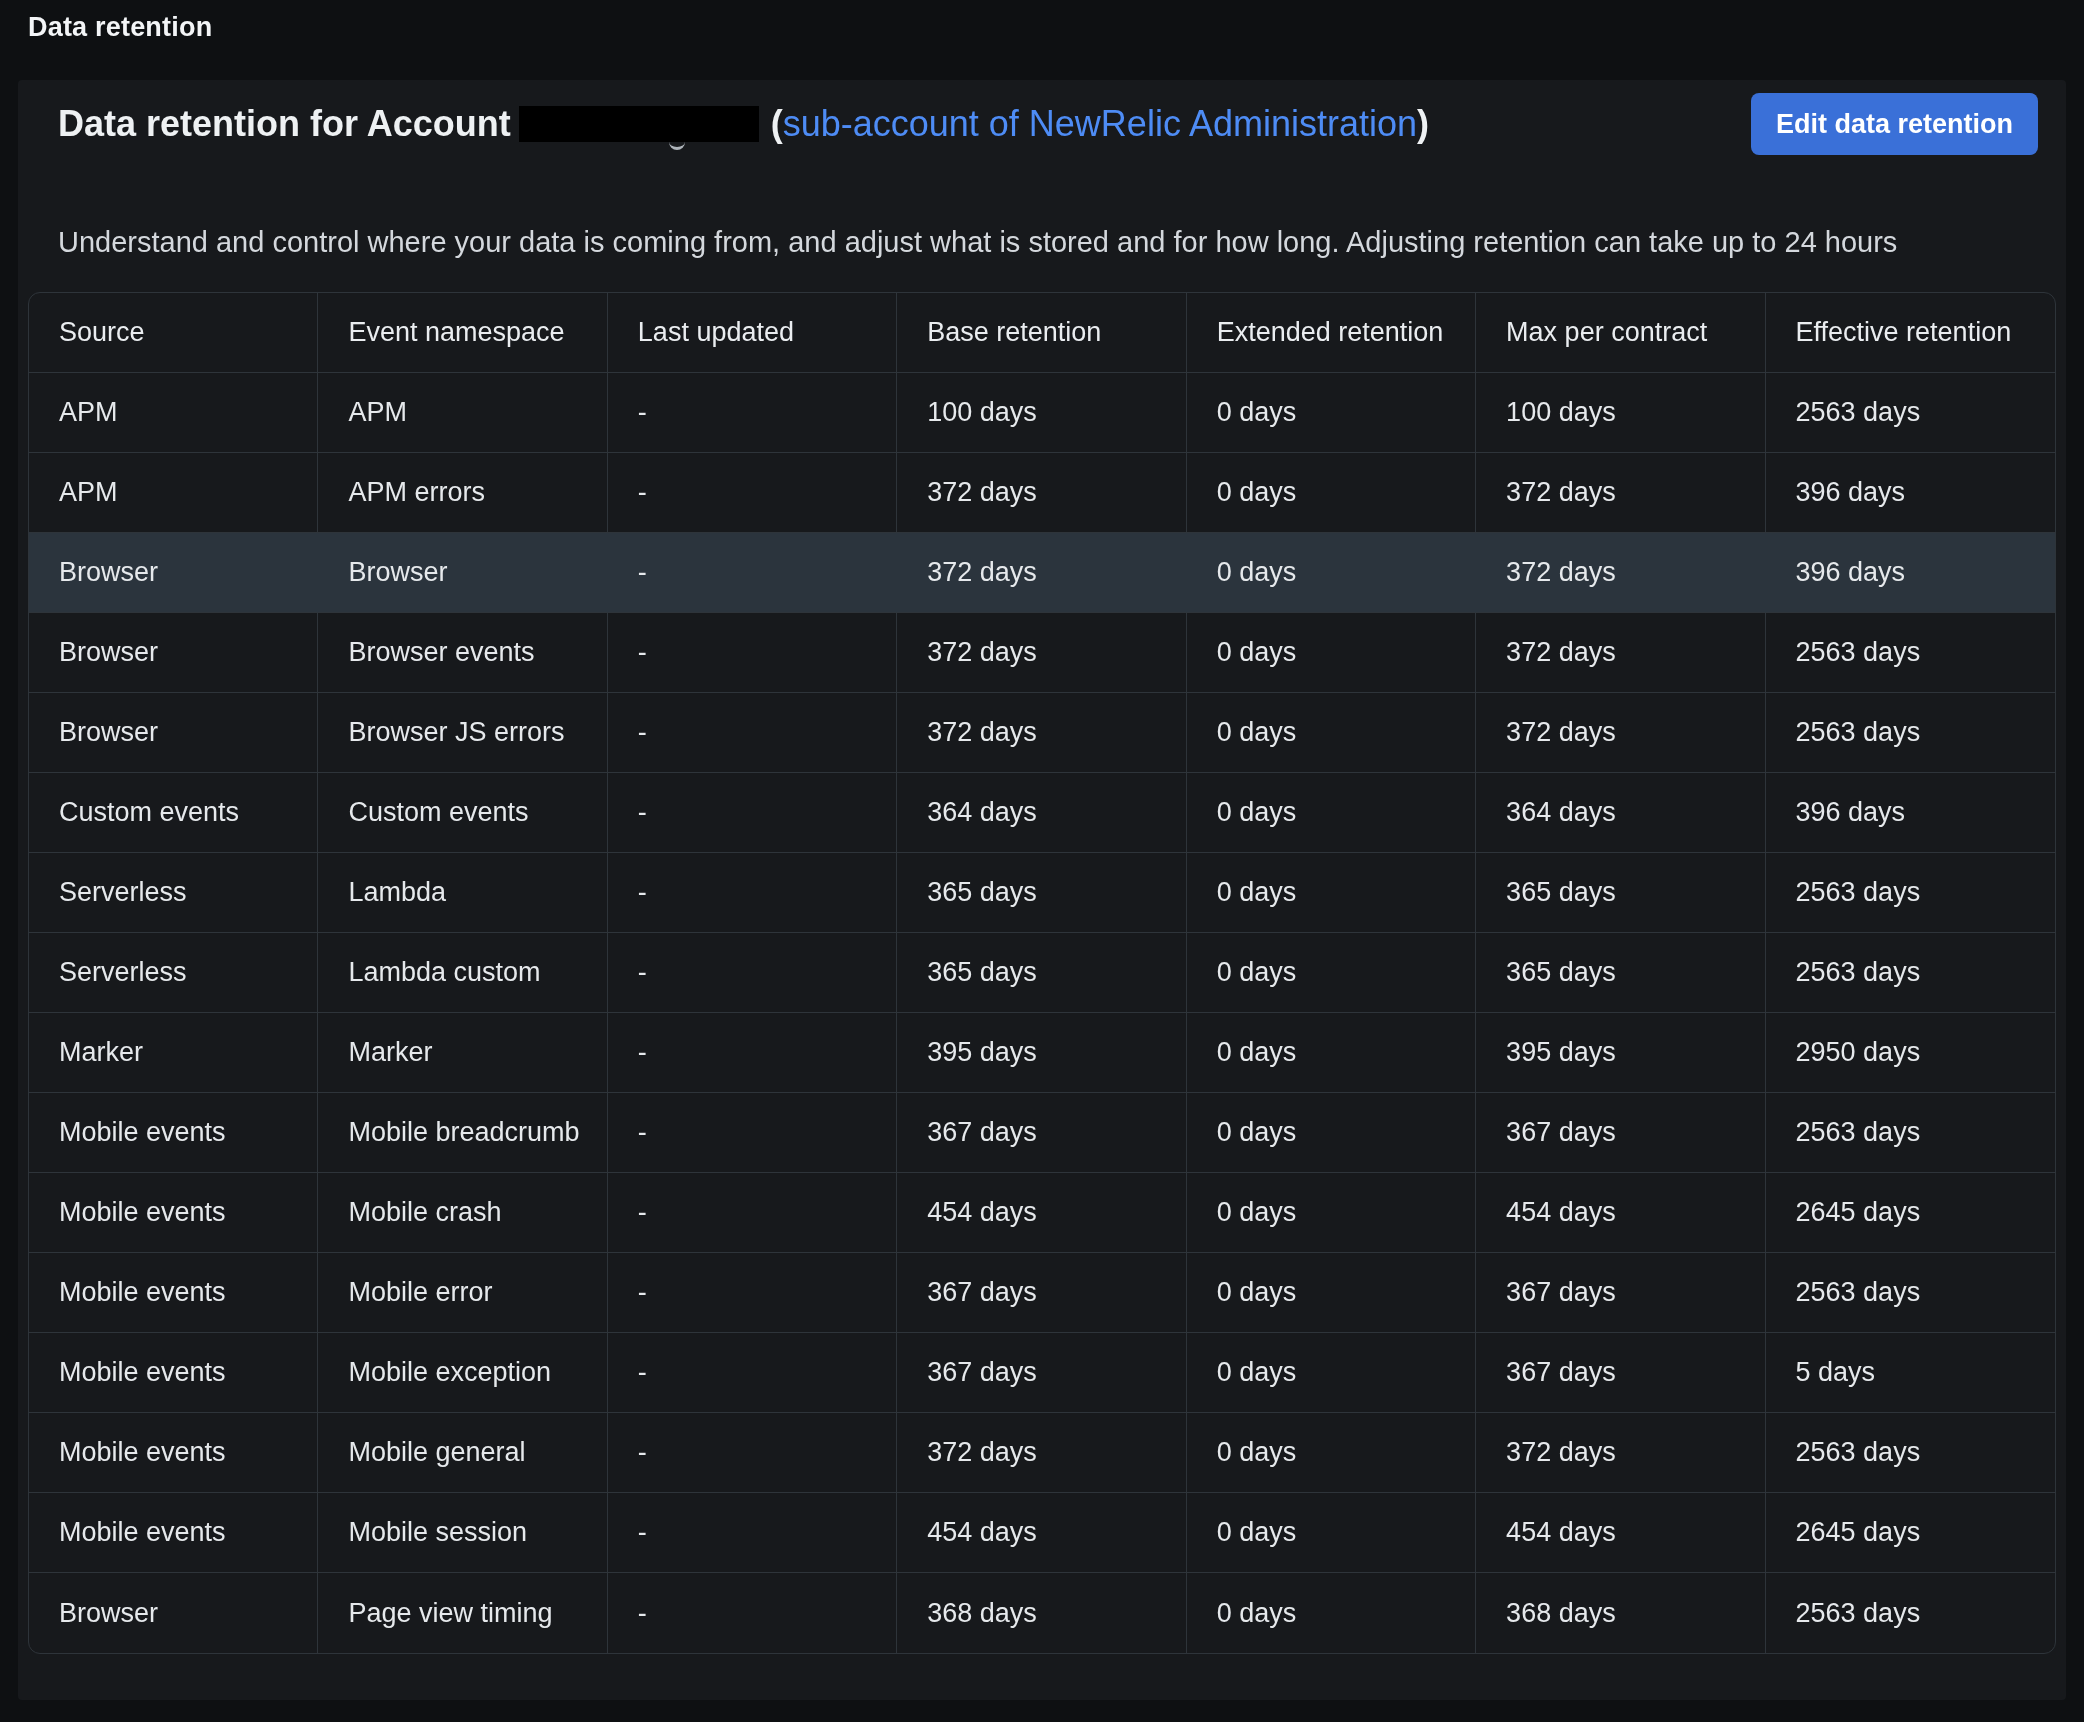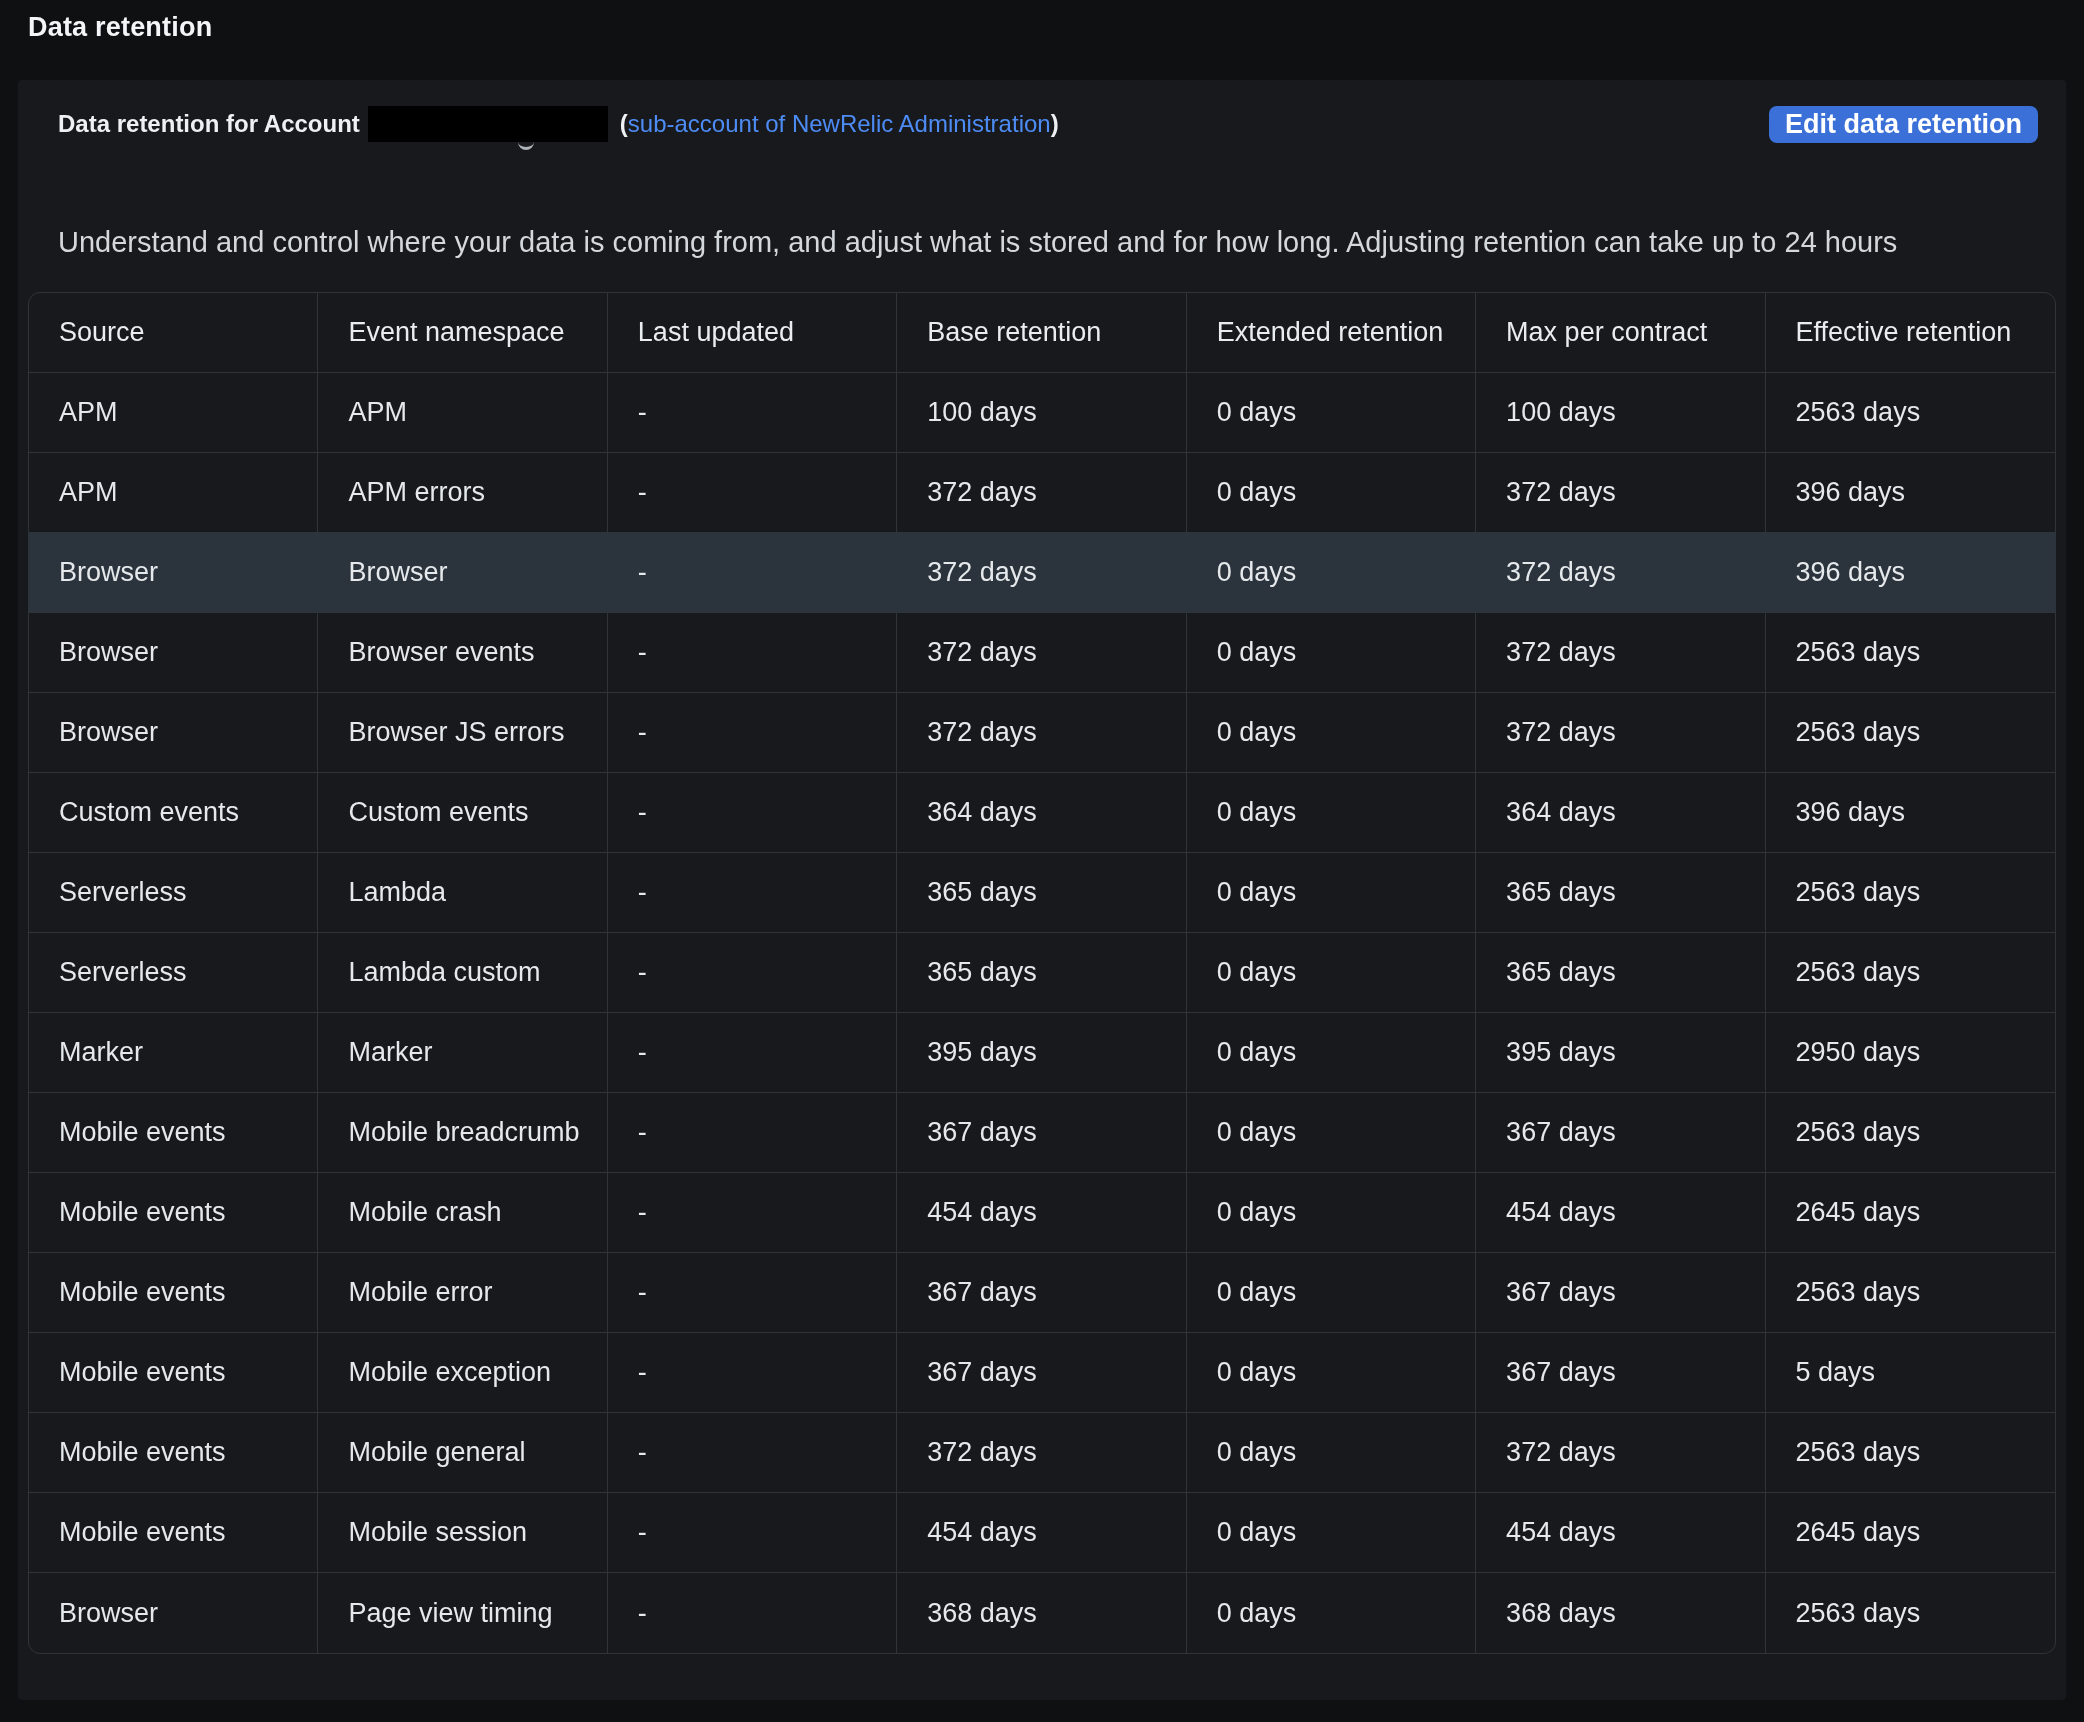--- a/index.html
+++ b/index.html
@@ -40,21 +40,21 @@
   .account-row {
     display: flex;
     justify-content: space-between;
     align-items: center;
     padding: 0 18px 0 30px;
     height: 52px;
   }
   .account-line {
     display: flex;
     align-items: center;
-    font-size: 24px;
+    font-size: 36px;
     font-weight: 700;
     color: #eef1f3;
     white-space: pre;
   }
   .redaction {
     display: inline-block;
     width: 240px;
     height: 36px;
     background: #000;
     margin: 0 12px 0 8px;
@@ -76,22 +76,22 @@
     font-weight: 400;
   }
   .edit-btn {
     background: var(--accent);
     color: #ffffff;
     font-family: inherit;
     font-size: 27px;
     font-weight: 700;
     border: none;
     border-radius: 8px;
-    height: 37px;
-    padding: 0 16px;
+    height: 62px;
+    padding: 0 25px;
     cursor: pointer;
     white-space: nowrap;
   }
   .description {
     margin: 72px 30px 0 30px;
     font-size: 29px;
     line-height: 40px;
     font-weight: 400;
     color: var(--text-dim);
   }

